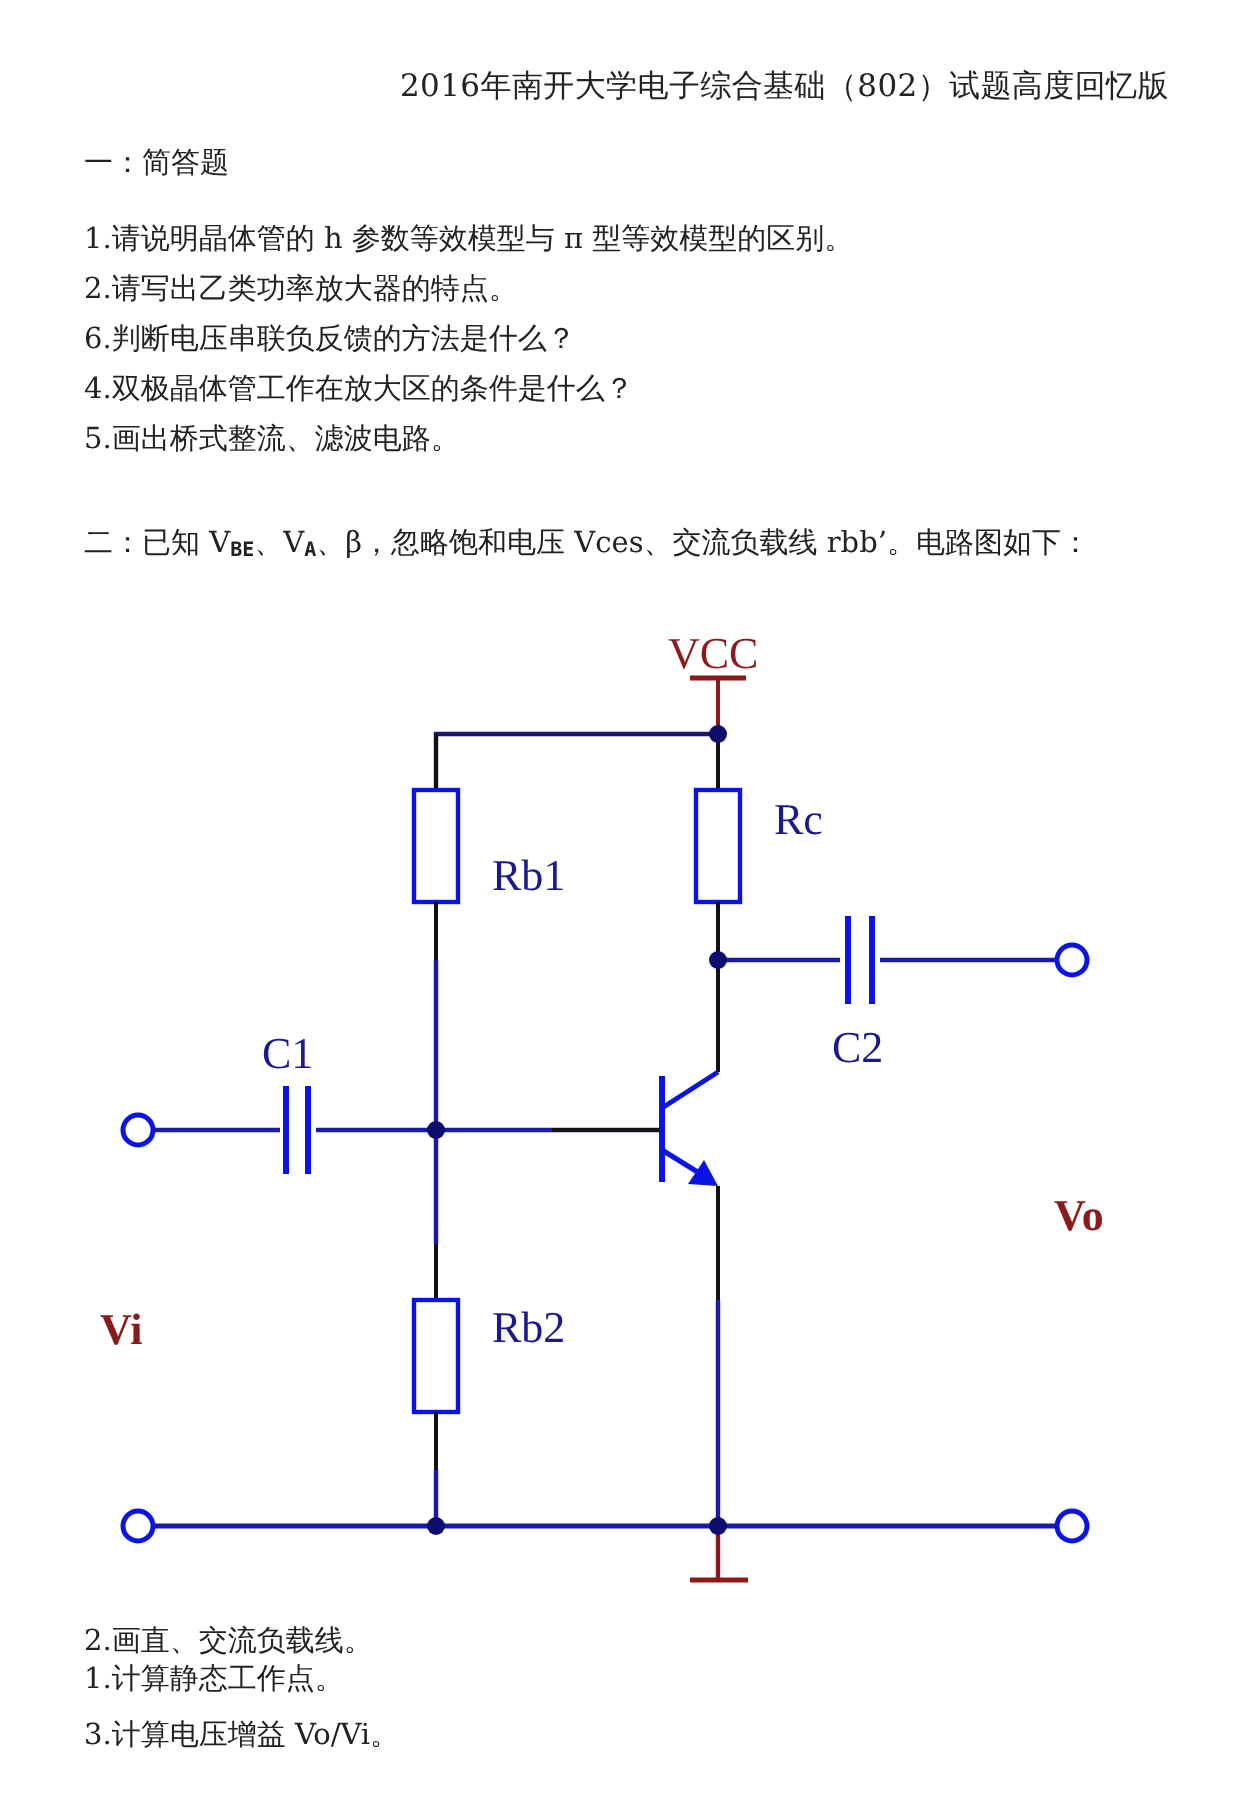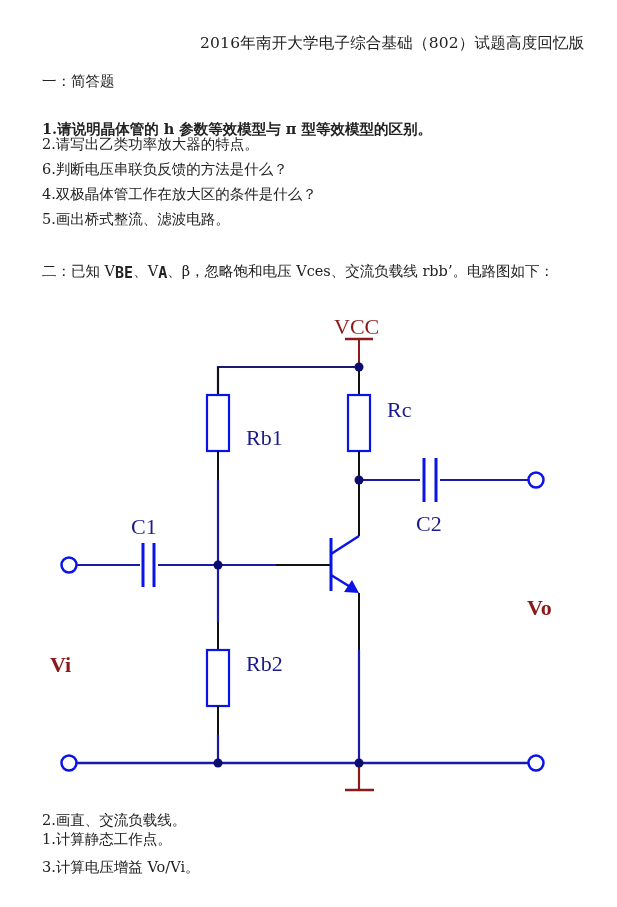--- a/index.html
+++ b/index.html
@@ -1,31 +1,31 @@
 <!DOCTYPE html>
 <html><head>
 <meta charset="utf-8">
 <style>
   html, body { margin: 0; padding: 0; background: #ffffff; }
   body { width: 617px; height: 907px; position: relative; overflow: hidden;
          font-family: "DejaVu Serif", "Liberation Serif", serif; color: #222; }
   .title { position: absolute; left: 176px; top: 33px; font-size: 15.5px; letter-spacing: 0.2px; white-space: nowrap; margin-left: 24px; }
   .line { position: absolute; left: 42px; font-size: 14.5px; white-space: nowrap; }
-  sub { font-size: 15px; vertical-align: -2px; font-family: "DejaVu Sans Mono", monospace; font-weight: bold; }
+  sub { font-size: 10px; vertical-align: -2px; font-family: "DejaVu Sans Mono", monospace; font-weight: bold; }
   svg { position: absolute; left: 0; top: 0; }
   .lbl-blue { fill: #1a1a8c; font-family: "Liberation Serif", serif; font-size: 22px; }
   .lbl-red { fill: #8b1a1a; font-family: "Liberation Serif", serif; }
 </style>
 </head>
 <body>
 
 <div class="title">2016年南开大学电子综合基础（802）试题高度回忆版</div>
 
 <div class="line" style="top:72px;">一：简答题</div>
-<div class="line" style="top:120px;font-weight:bold;">1.请说明晶体管的 h 参数等效模型与 π 型等效模型的区别。</div>
+<div class="line" style="top:110px;">1.请说明晶体管的 h 参数等效模型与 π 型等效模型的区别。</div>
 <div class="line" style="top:135px;">2.请写出乙类功率放大器的特点。</div>
 <div class="line" style="top:160px;">6.判断电压串联负反馈的方法是什么？</div>
 <div class="line" style="top:185px;">4.双极晶体管工作在放大区的条件是什么？</div>
 <div class="line" style="top:210px;text-align:right;">5.画出桥式整流、滤波电路。</div>
 
 <div class="line" style="top:262px;">
   <span>二：已知 V</span><sub>BE</sub><span>、V</span><sub>A</sub><span>、β，忽略饱和电压 Vces、交流负载线 rbb’。电路图如下：</span>
 </div>
 
 <svg width="617" height="907" viewBox="0 0 617 907">

